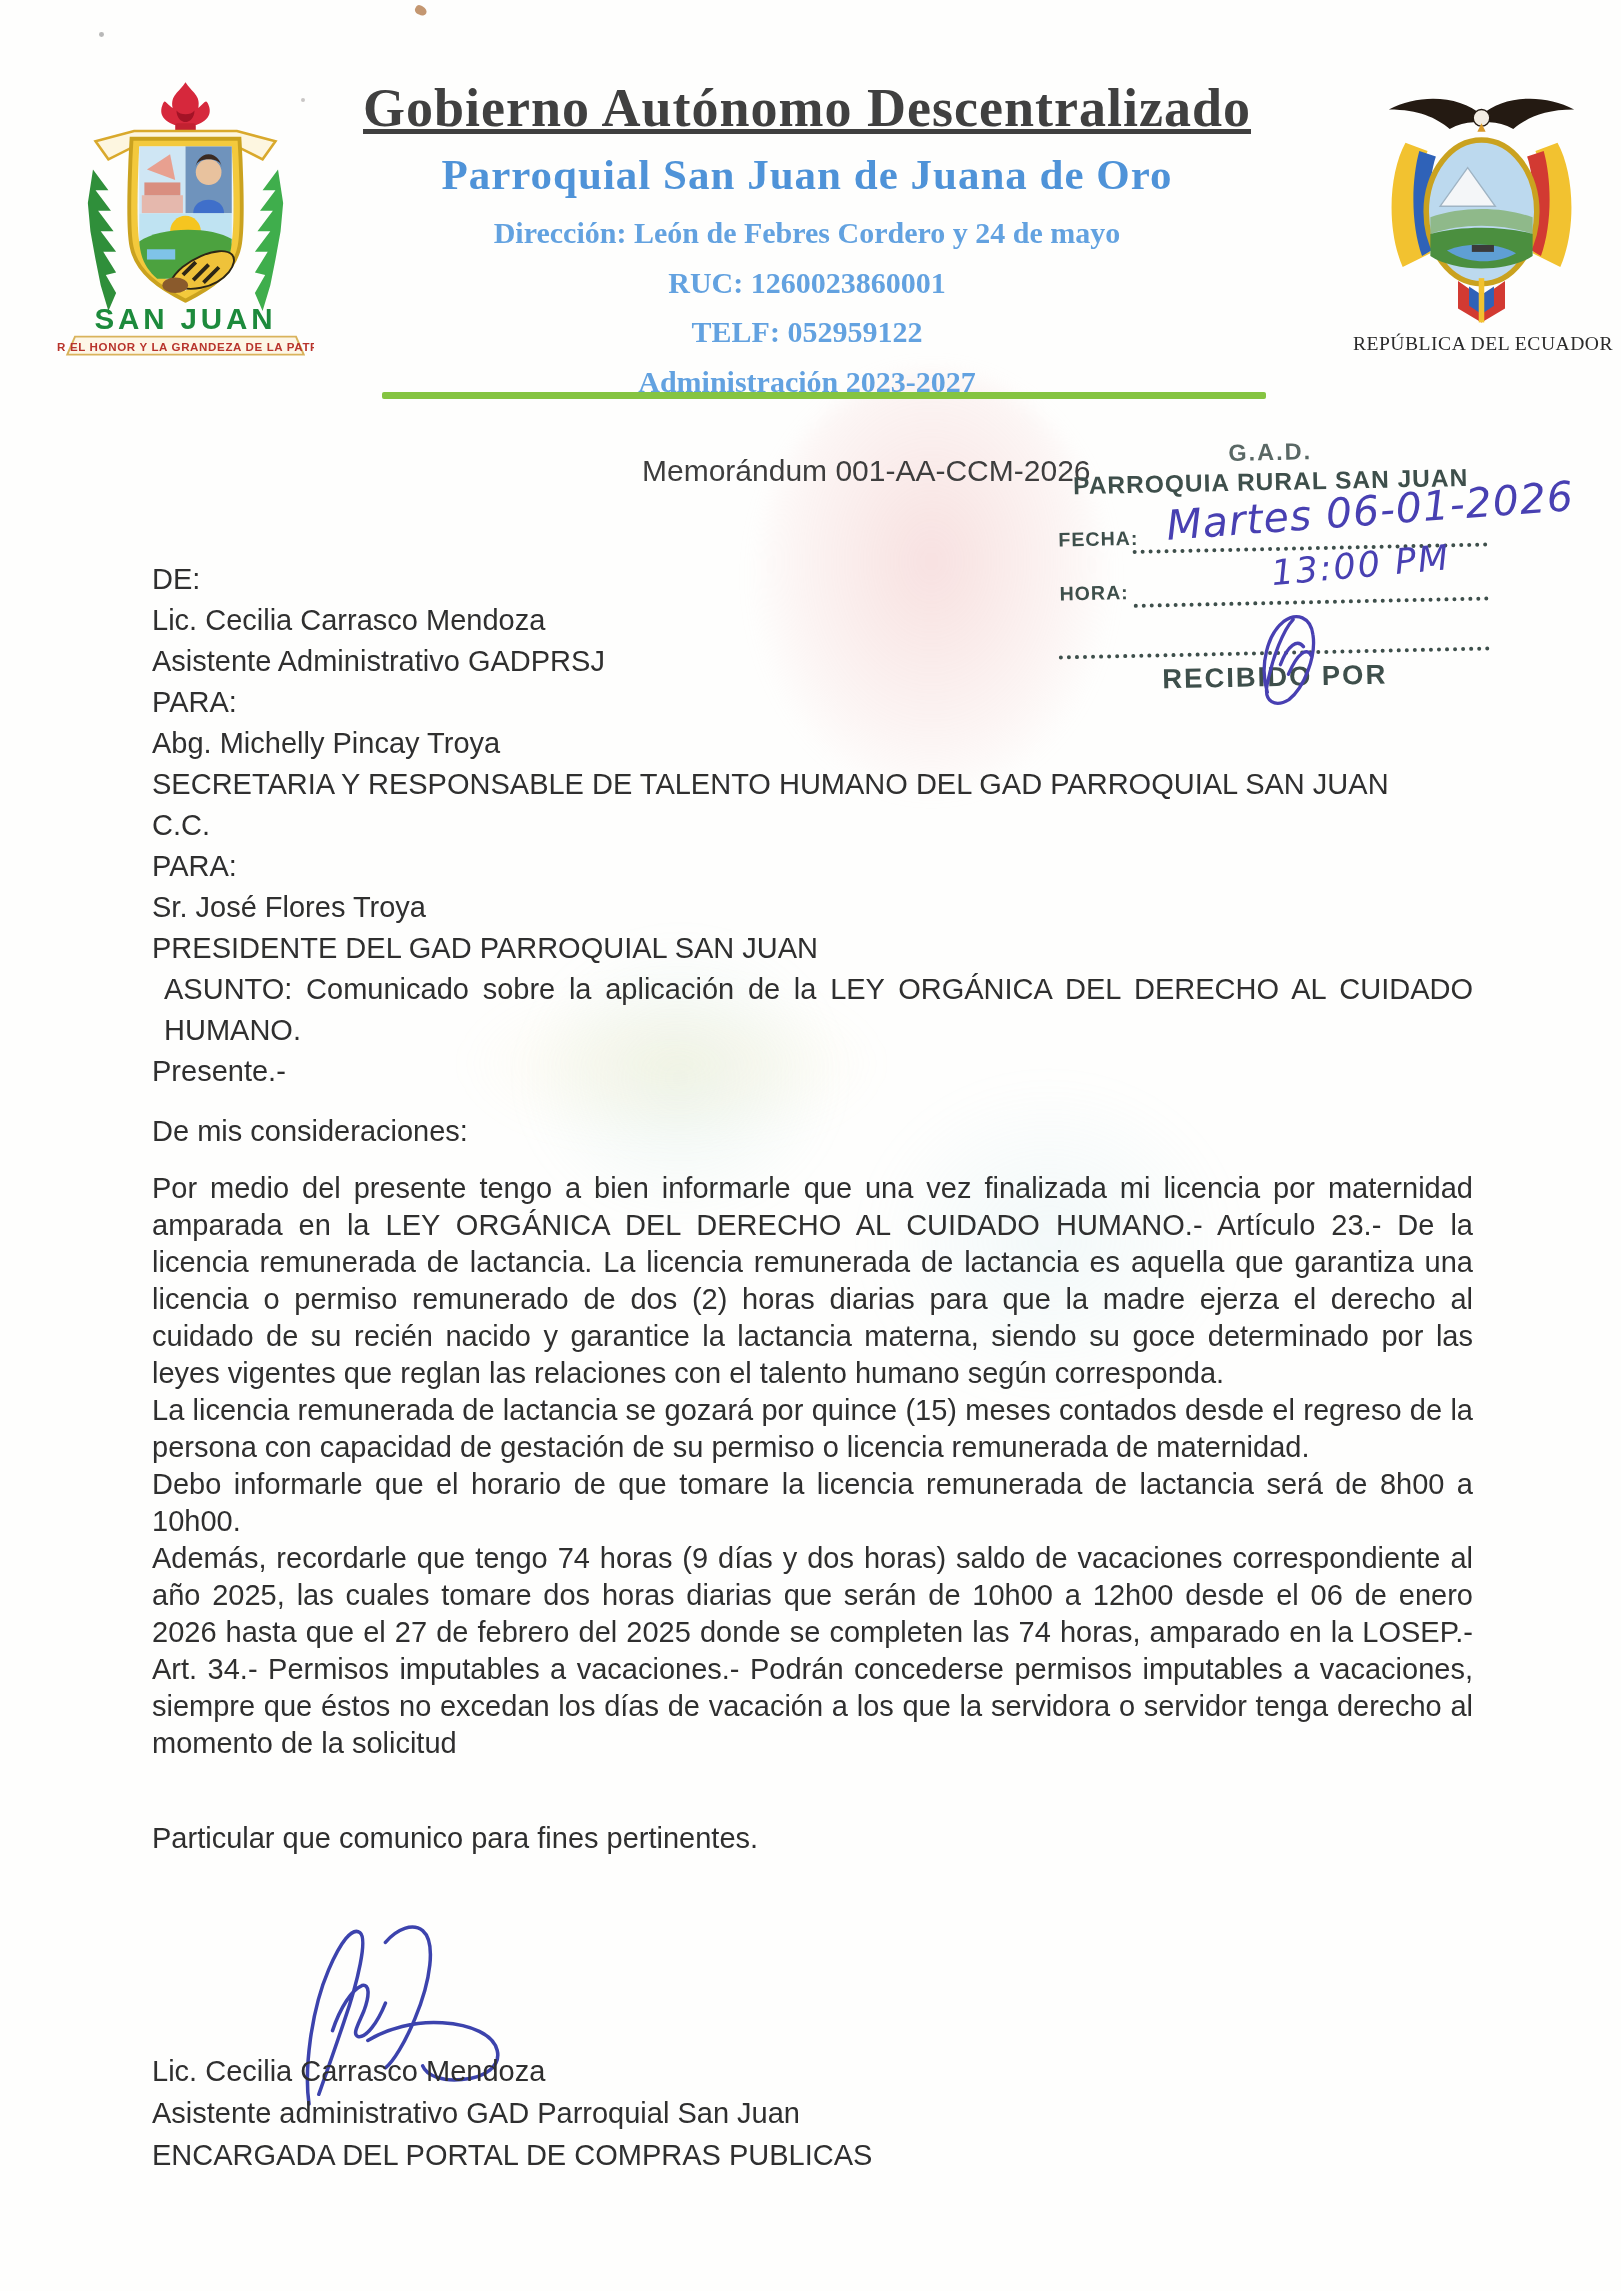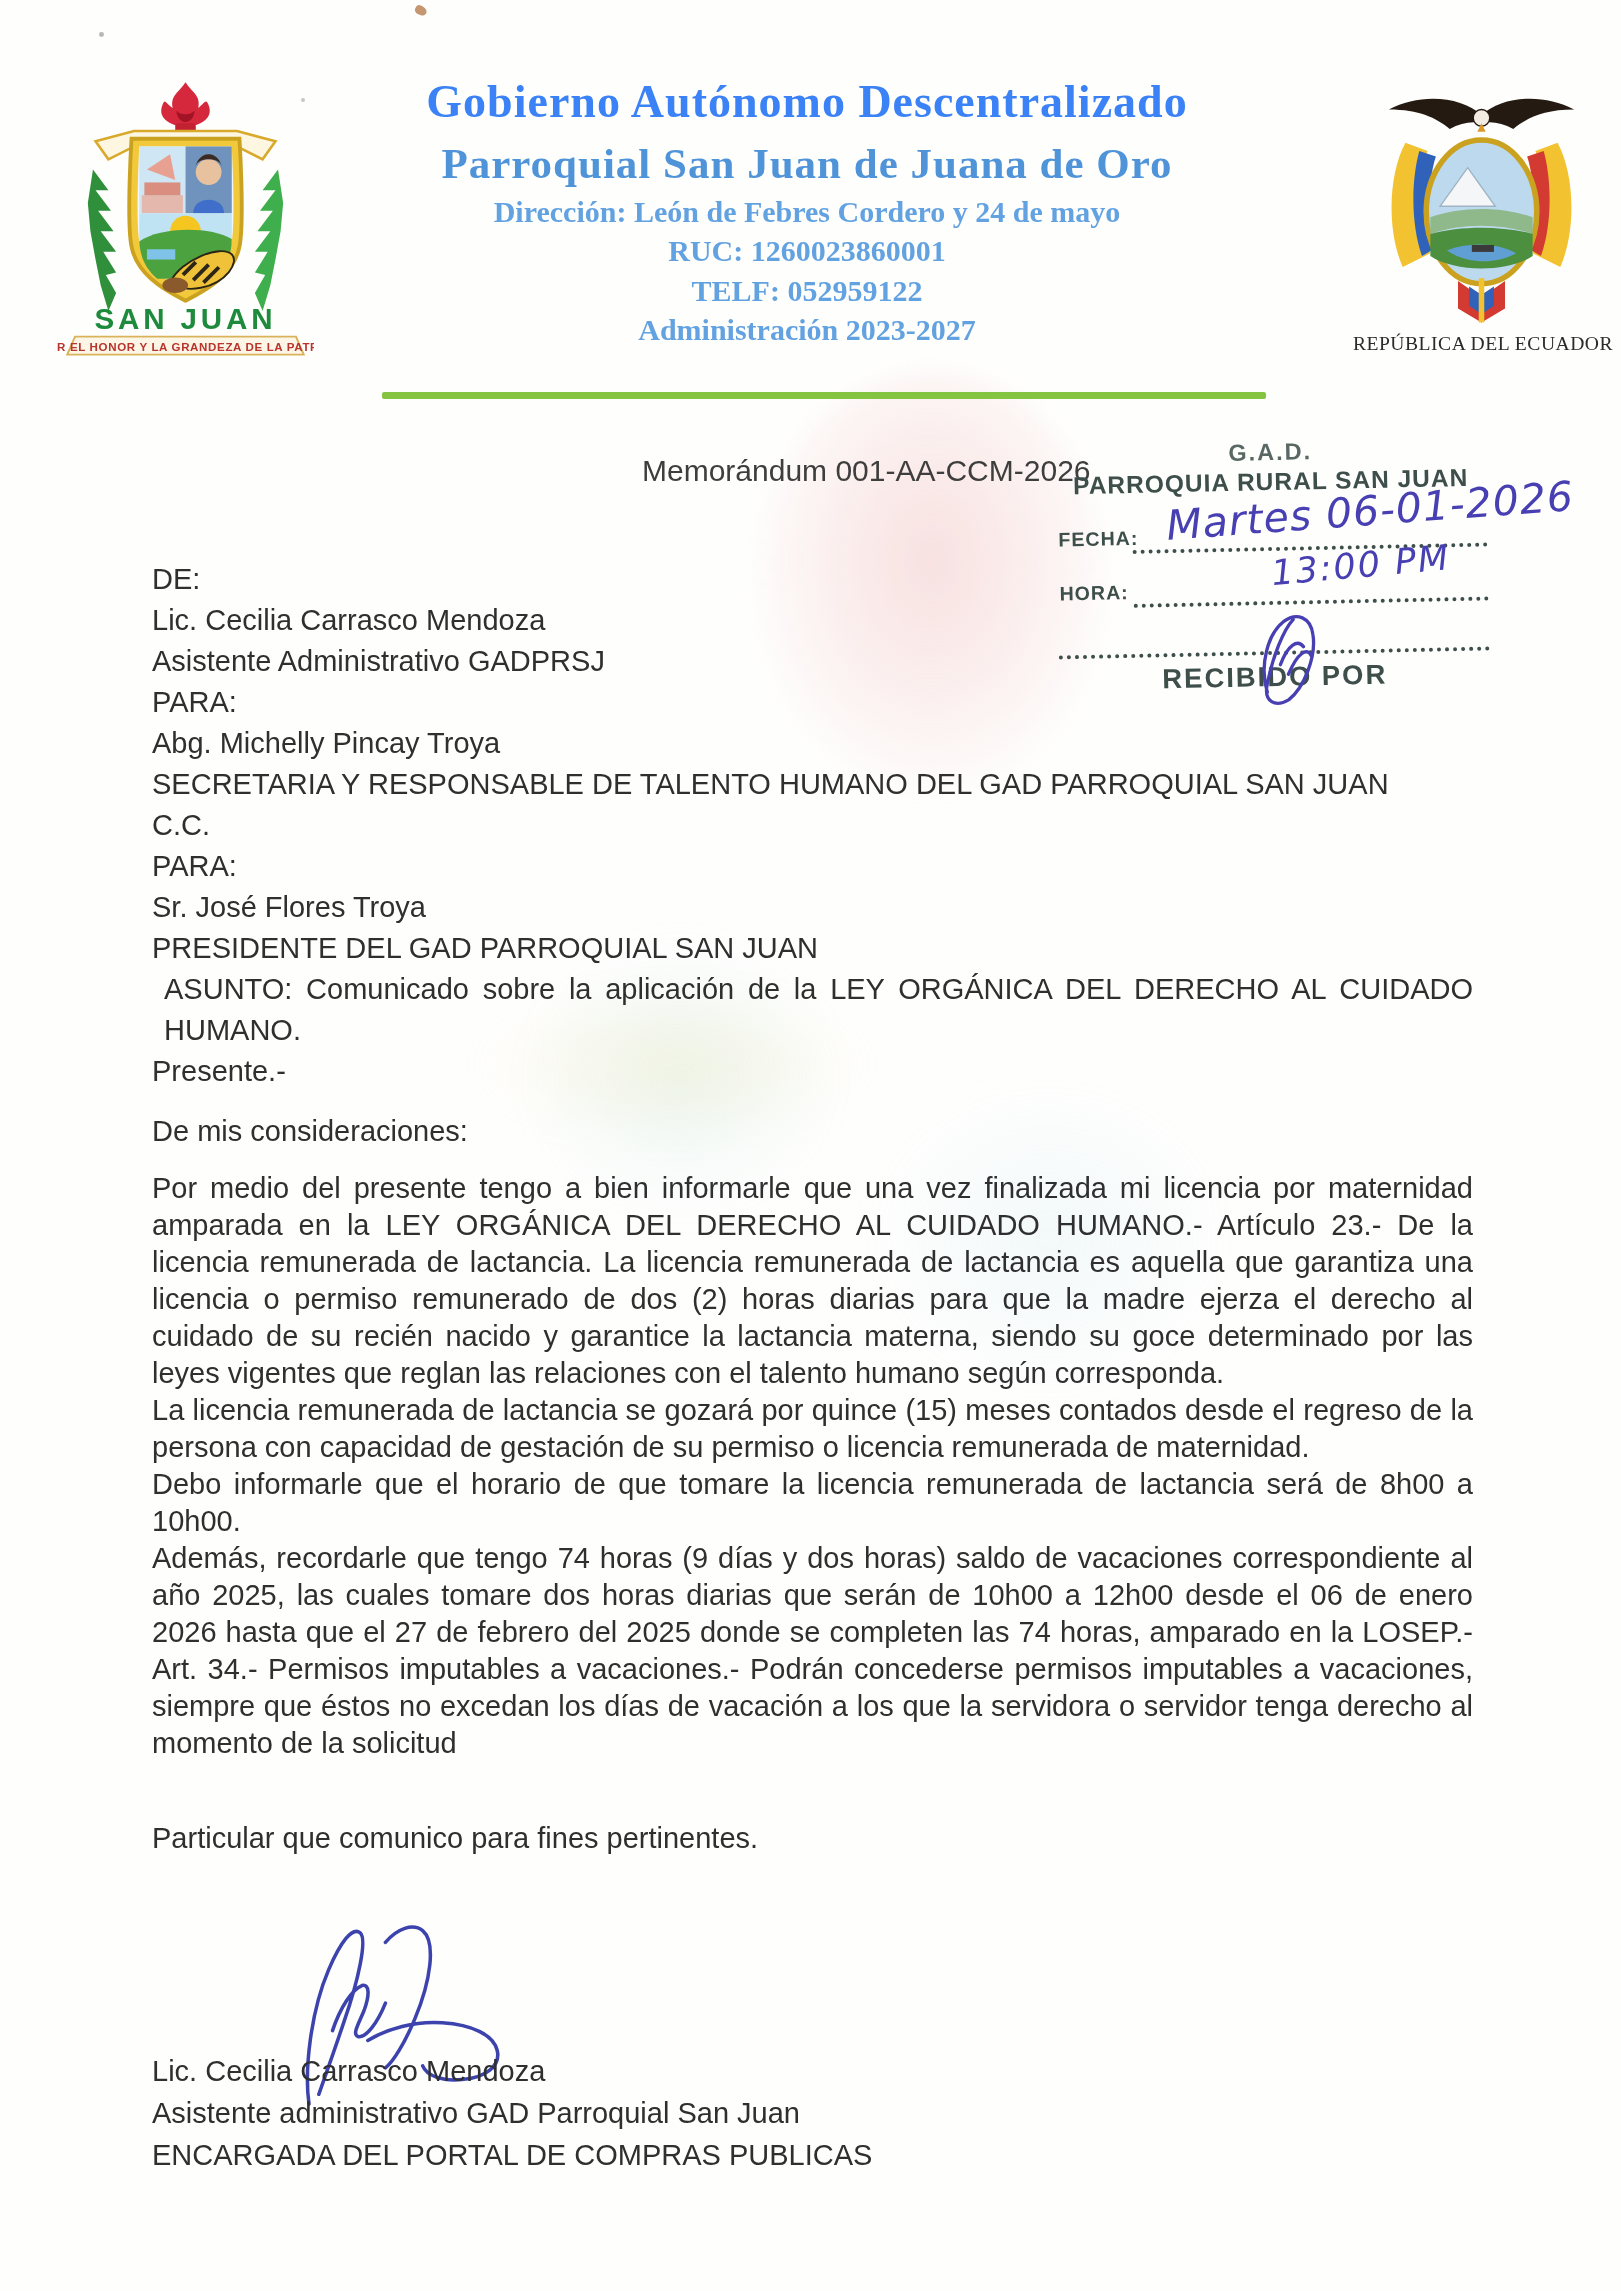--- a/index.html
+++ b/index.html
@@ -33,23 +33,23 @@
   .seal-left{left:57px;top:78px;width:257px;height:286px;}
   .seal-right{left:1364px;top:90px;width:235px;height:263px;}
   .seal svg{width:100%;height:100%;display:block;}
   .seal-caption{
     position:absolute;left:1341px;top:333px;width:284px;
     text-align:center;font-family:"Liberation Serif", serif;
     font-size:19.6px;letter-spacing:0.5px;color:#2b2b2b;
   }
   .header-block{position:absolute;left:312px;top:69px;width:990px;text-align:center;
     font-family:"Liberation Serif", serif;font-weight:bold;}
-  .hdr-title1{font-size:46px;color:#3b82f6;letter-spacing:1px;line-height:1.45;}
+  .hdr-title1{font-size:54px;color:#404040;letter-spacing:1px;line-height:1.45;text-decoration:underline;}
   .hdr-title2{font-size:43px;color:#4f93d8;letter-spacing:1px;line-height:1.3;}
-  .hdr-sub{font-size:30px;color:#63a2e0;line-height:1.32;}
+  .hdr-sub{font-size:30px;color:#63a2e0;line-height:1.32;margin-top:10px;}
   .green-rule{position:absolute;left:382px;top:392px;width:884px;height:6.9px;background:#85c441;border-radius:2px;}
 
   
   .memo-number{position:absolute;left:642px;top:454px;font-size:30px;color:#3e3e3e;}
 
   
   .stamp{position:absolute;left:1057px;top:439px;width:431px;color:#3e4f4b;transform:rotate(-1.2deg);}
   .stamp .gad{text-align:center;font-weight:bold;font-size:23.5px;letter-spacing:2px;opacity:.85;}
   .stamp .org{text-align:center;font-weight:bold;font-size:24.5px;letter-spacing:1px;margin-top:2px;white-space:nowrap;}
   .stamp-row{position:relative;margin-top:25.5px;height:29px;}

